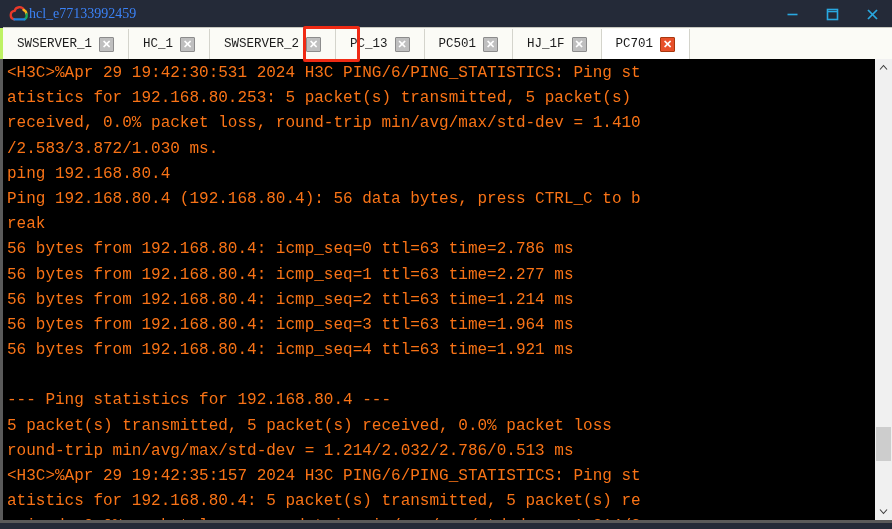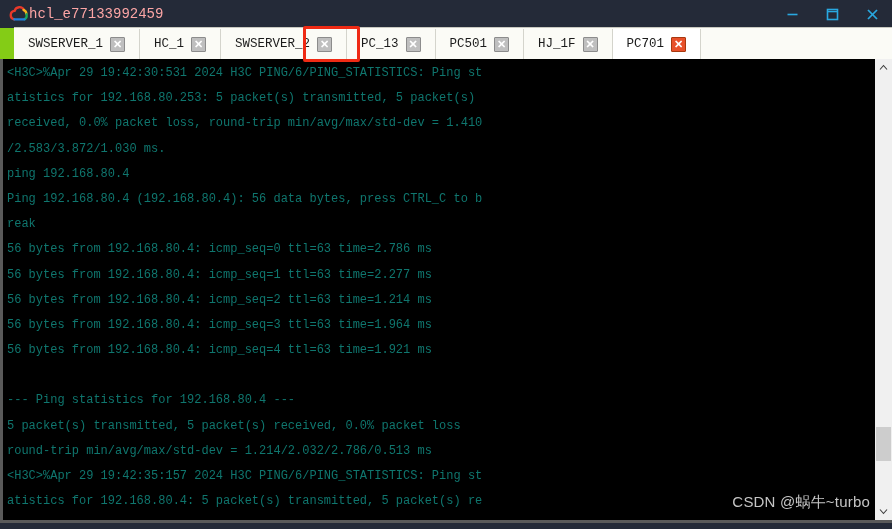--- a/index.html
+++ b/index.html
@@ -36,23 +36,23 @@
   }
   .logo-wrap {
     width: 26px;
     height: 28px;
     display: flex;
     align-items: center;
     justify-content: center;
     margin-left: 6px;
   }
   .title-text {
-    color: #fca5a5;
+    color: #3b82f6;
     font-size: 14px;
-    font-family: Liberation Mono, monospace;
+    font-family: Liberation Serif, serif;
     letter-spacing: 0px;
     margin-left: -3px;
     white-space: nowrap;
   }
   .win-controls {
     position: absolute;
     right: 0;
     top: 0;
     height: 28px;
     display: flex;
@@ -63,25 +63,25 @@
     display: flex;
     align-items: center;
     justify-content: center;
     box-sizing: border-box;
   }
 
   
   .tabbar {
     height: 31px;
     min-height: 31px;
-    background: #84cc16;
+    background: #bef264;
     display: flex;
     align-items: flex-end;
     position: relative;
-    padding-left: 14px;
+    padding-left: 3px;
     box-sizing: border-box;
   }
   .tabstrip {
     display: flex;
     align-items: flex-end;
     height: 31px;
     flex: 1;
     background: #fbfbf6;
     border-top: 1px solid #c8c8c0;
   }
@@ -148,23 +148,23 @@
     border-left: 3px solid #5a5a5a;
     border-bottom: 3px solid #5a5a5a;
     border-right: 0;
     box-sizing: border-box;
     position: relative;
     overflow: hidden;
   }
   .console {
     flex: 1;
     background: #000000;
-    color: #0f766e;
+    color: #f97316;
     font-family: "Liberation Mono", monospace;
-    font-size: 12px;
+    font-size: 16px;
     line-height: 25.2px;
     white-space: pre;
     overflow: hidden;
     padding: 2px 0 0 4px;
     box-sizing: border-box;
     letter-spacing: 0px;
     position: relative;
   }
   .console-line {
     height: 25.2px;
@@ -309,18 +309,17 @@
       <div class="sb-track">
         <div class="sb-thumb"></div>
       </div>
       <div class="sb-arrow">
         <svg width="9" height="7" viewBox="0 0 9 7">
           <path d="M1 1.5 L4.5 5.5 L8 1.5" fill="none" stroke="#3c3c3c" stroke-width="1.1"></path>
         </svg>
       </div>
     </div>
 
-    <div class="watermark">CSDN @蜗牛~turbo</div>
   </div>
 
   <div class="bottom-edge"></div>
 <div class="tab-annotation" style="left: 303px; top: 26px; width: 57px; height: 36px;"></div>
   </div>
 
 </body></html>

